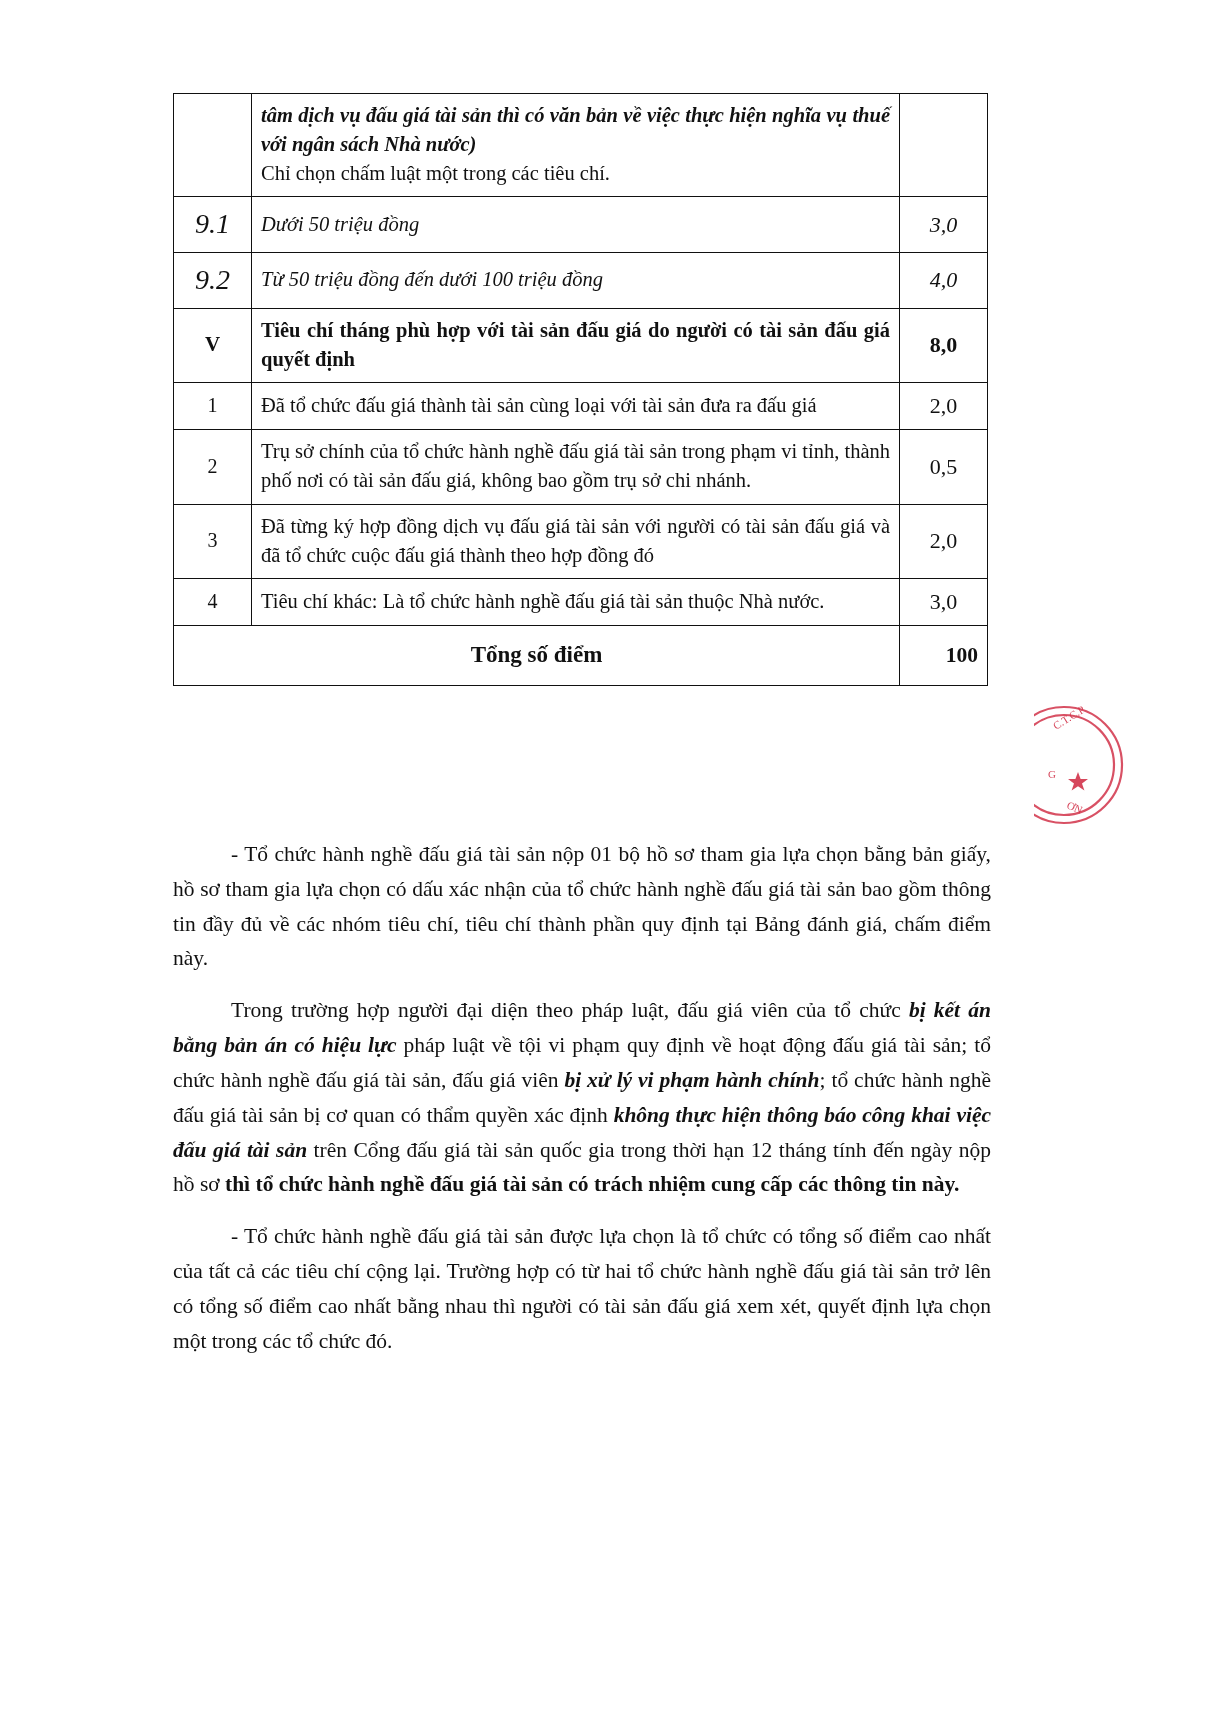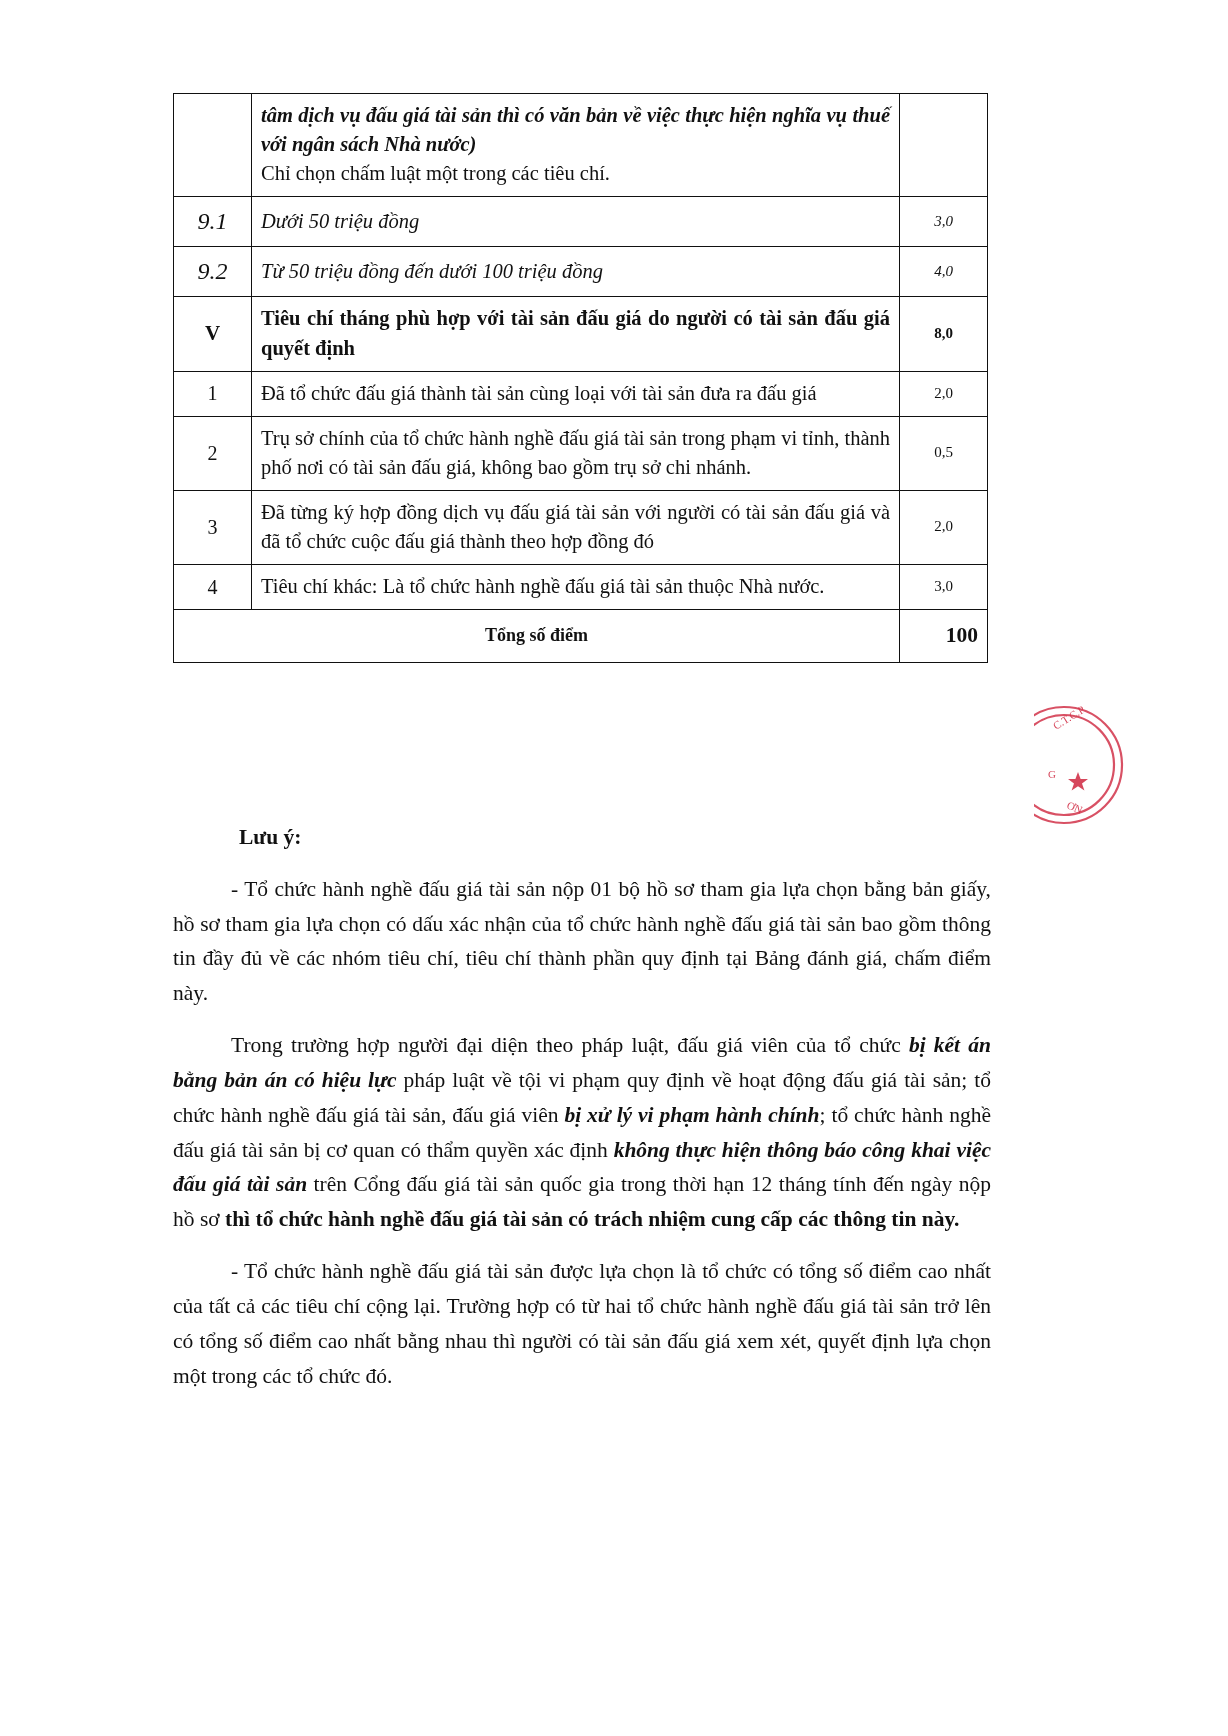--- a/index.html
+++ b/index.html
@@ -42,36 +42,36 @@
   .col-idx  { width: 78px; }
   .col-desc { width: 648px; }
   .col-pts  { width: 88px; }
 
   td.idx {
     text-align: center;
     font-size: 20px;
   }
   td.idx.ital {
     font-style: italic;
-    font-size: 24px;
+    font-size: 28px;
   }
   td.desc { text-align: justify; text-justify: inter-word; }
   td.desc.ital { font-style: italic; }
   td.desc.bold { font-weight: bold; }
   td.pts {
     text-align: center;
-    font-size: 15px;
+    font-size: 22px;
   }
   td.pts.ital { font-style: italic; }
   td.pts.bold { font-weight: bold; }
 
   td.total-label {
     text-align: center;
     font-weight: bold;
-    font-size: 18px;
+    font-size: 23px;
     padding-top: 13px;
     padding-bottom: 13px;
   }
   td.total-pts {
     text-align: right;
     font-weight: bold;
     font-size: 21.5px;
   }
 
   .cell-line { display: block; }
@@ -179,21 +179,20 @@
       <tr>
         <td class="total-label" colspan="2">Tổng số điểm</td>
         <td class="total-pts">100</td>
       </tr>
 
     </tbody>
   </table>
 
   <div class="notes">
 
-    <p class="heading">Lưu ý:</p>
 
     <p class="para indent-big">- Tổ chức hành nghề đấu giá tài sản nộp 01 bộ hồ sơ tham gia lựa chọn bằng bản giấy, hồ sơ tham gia lựa chọn có dấu xác nhận của tổ chức hành nghề đấu giá tài sản bao gồm thông tin đầy đủ về các nhóm tiêu chí, tiêu chí thành phần quy định tại Bảng đánh giá, chấm điểm này.</p>
 
     <p class="para indent-big"><span>Trong trường hợp người đại diện theo pháp luật, đấu giá viên của tổ chức </span><span class="bi">bị kết án bằng bản án có hiệu lực</span><span> pháp luật về tội vi phạm quy định về hoạt động đấu giá tài sản; tổ chức hành nghề đấu giá tài sản, đấu giá viên </span><span class="bi">bị xử lý vi phạm hành chính</span><span>; tổ chức hành nghề đấu giá tài sản bị cơ quan có thẩm quyền xác định </span><span class="bi">không thực hiện thông báo công khai việc đấu giá tài sản</span><span> trên Cổng đấu giá tài sản quốc gia trong thời hạn 12 tháng tính đến ngày nộp hồ sơ </span><b>thì tổ chức hành nghề đấu giá tài sản có trách nhiệm cung cấp các thông tin này.</b></p>
 
     <p class="para indent-big">- Tổ chức hành nghề đấu giá tài sản được lựa chọn là tổ chức có tổng số điểm cao nhất của tất cả các tiêu chí cộng lại. Trường hợp có từ hai tổ chức hành nghề đấu giá tài sản trở lên có tổng số điểm cao nhất bằng nhau thì người có tài sản đấu giá xem xét, quyết định lựa chọn một trong các tổ chức đó.</p>
 
   </div>
 
   <svg class="seal" viewBox="0 0 130 130">

